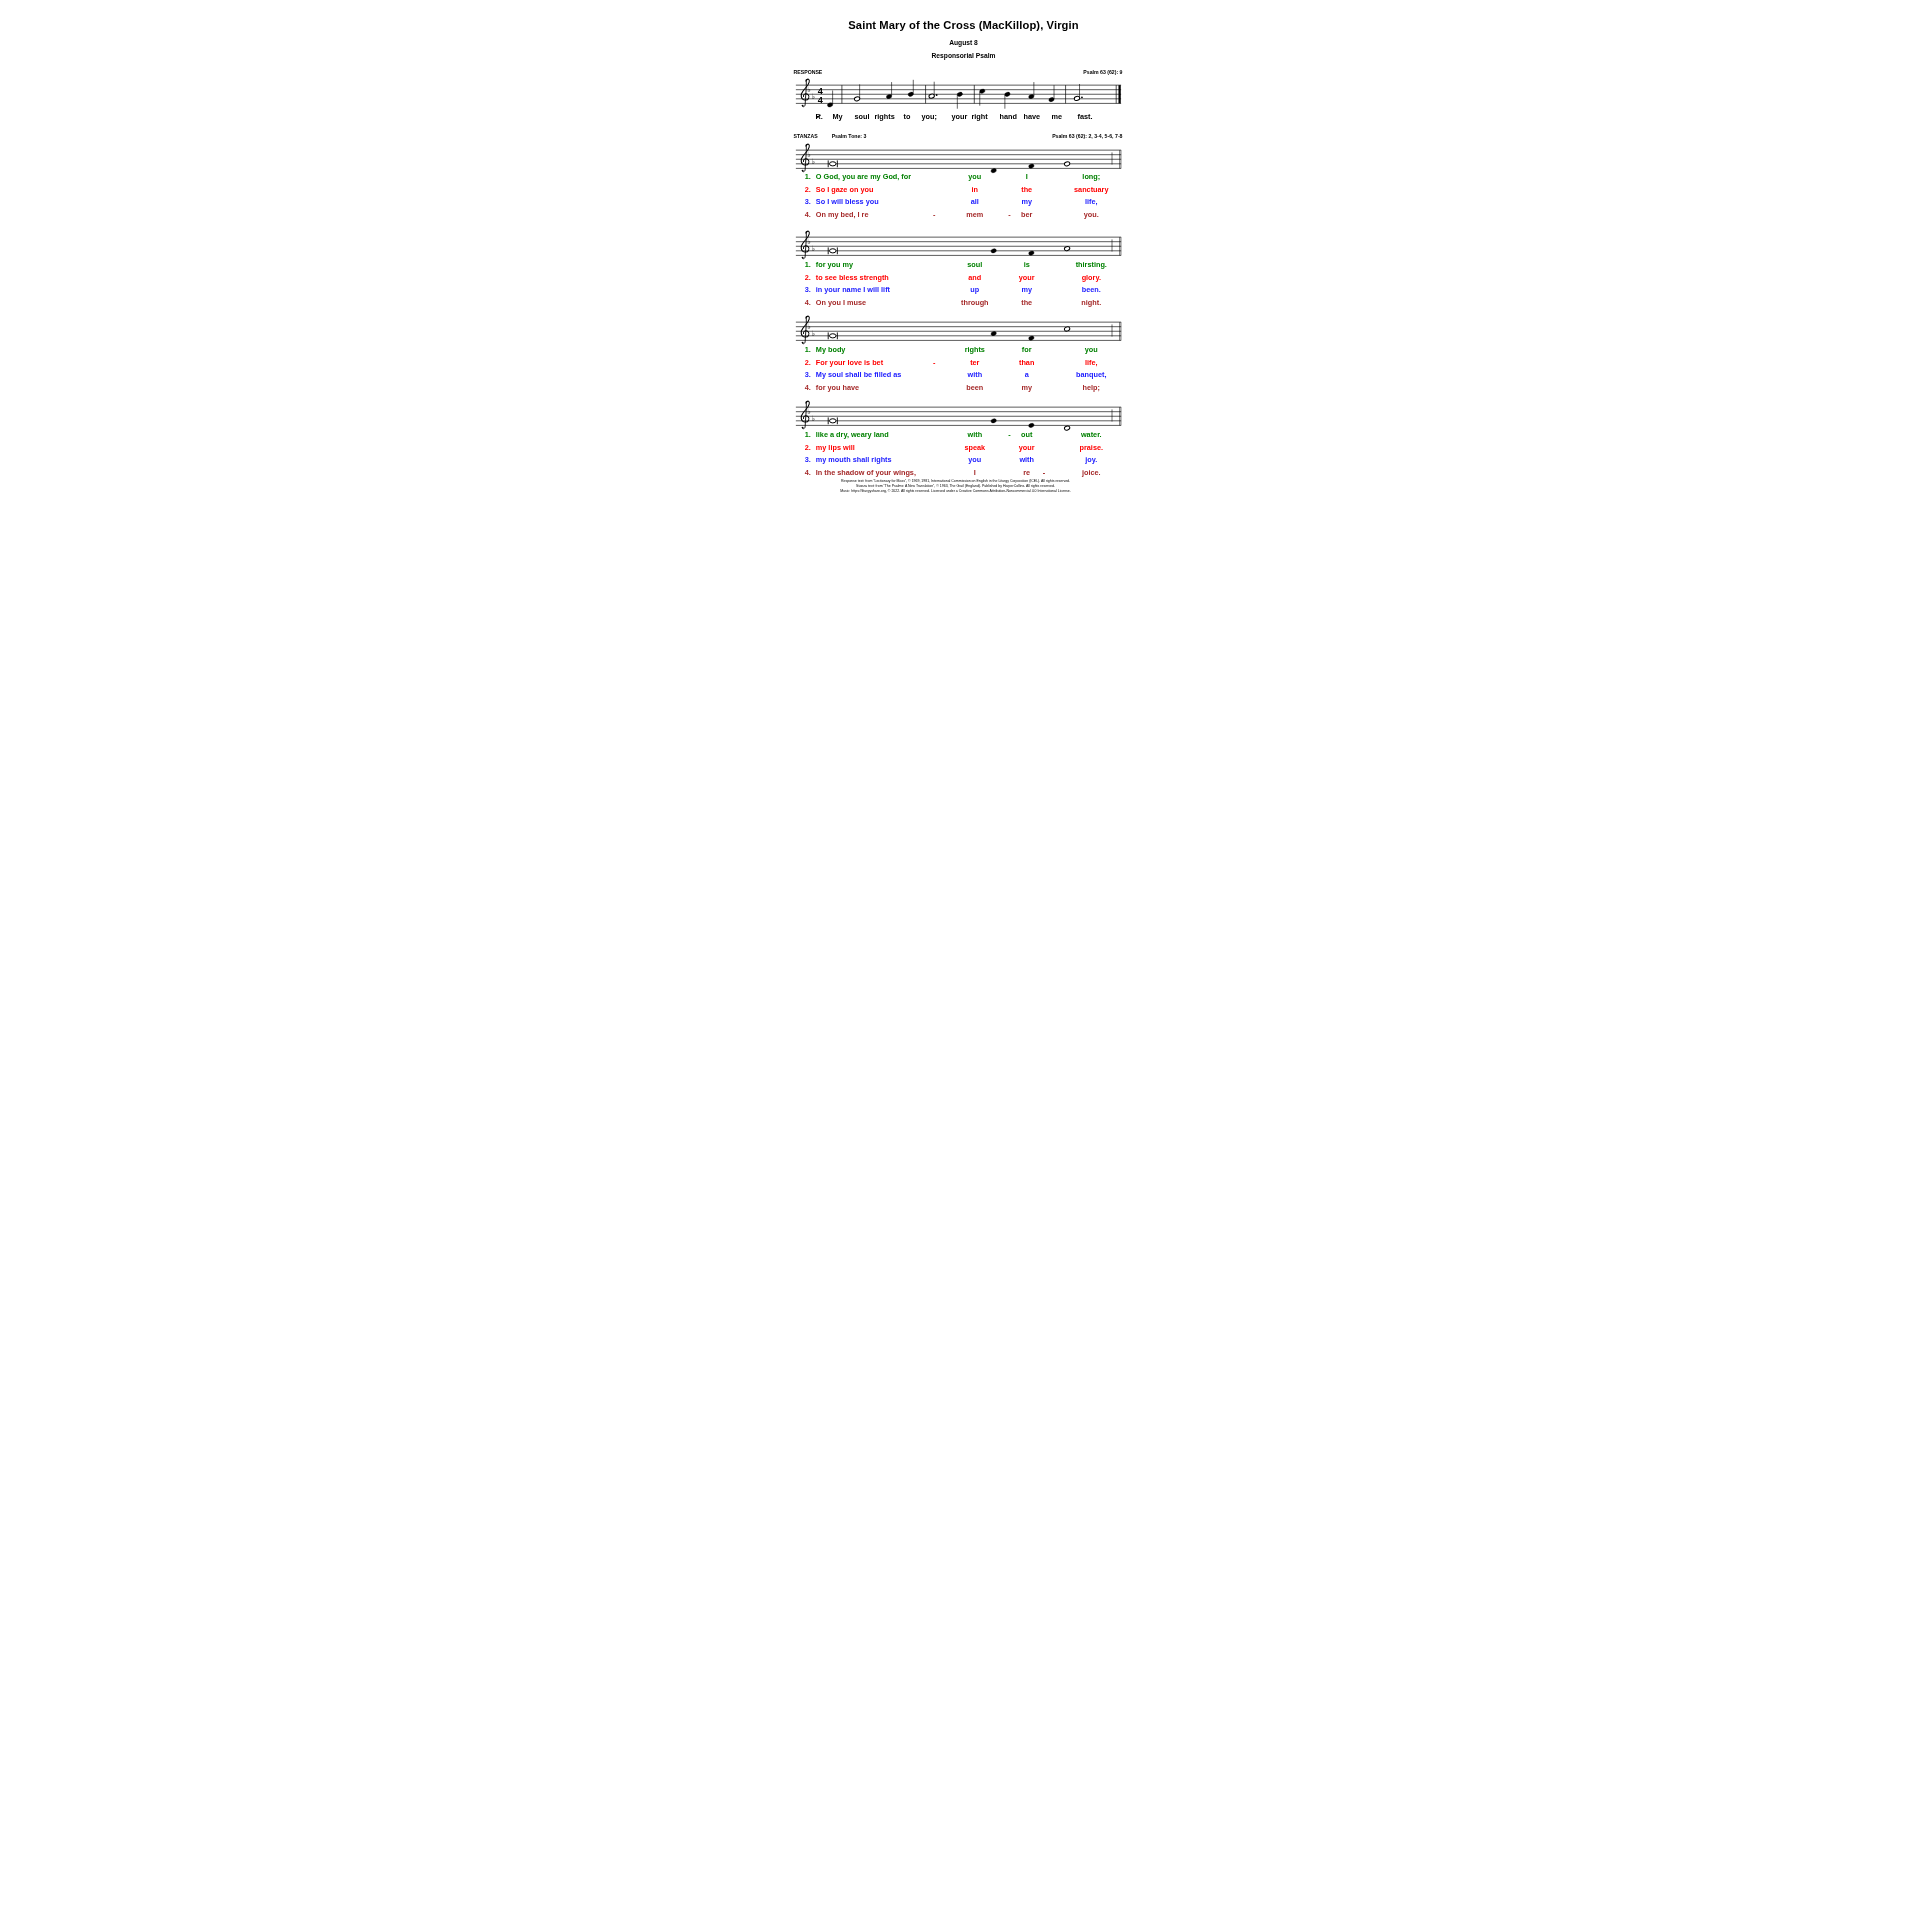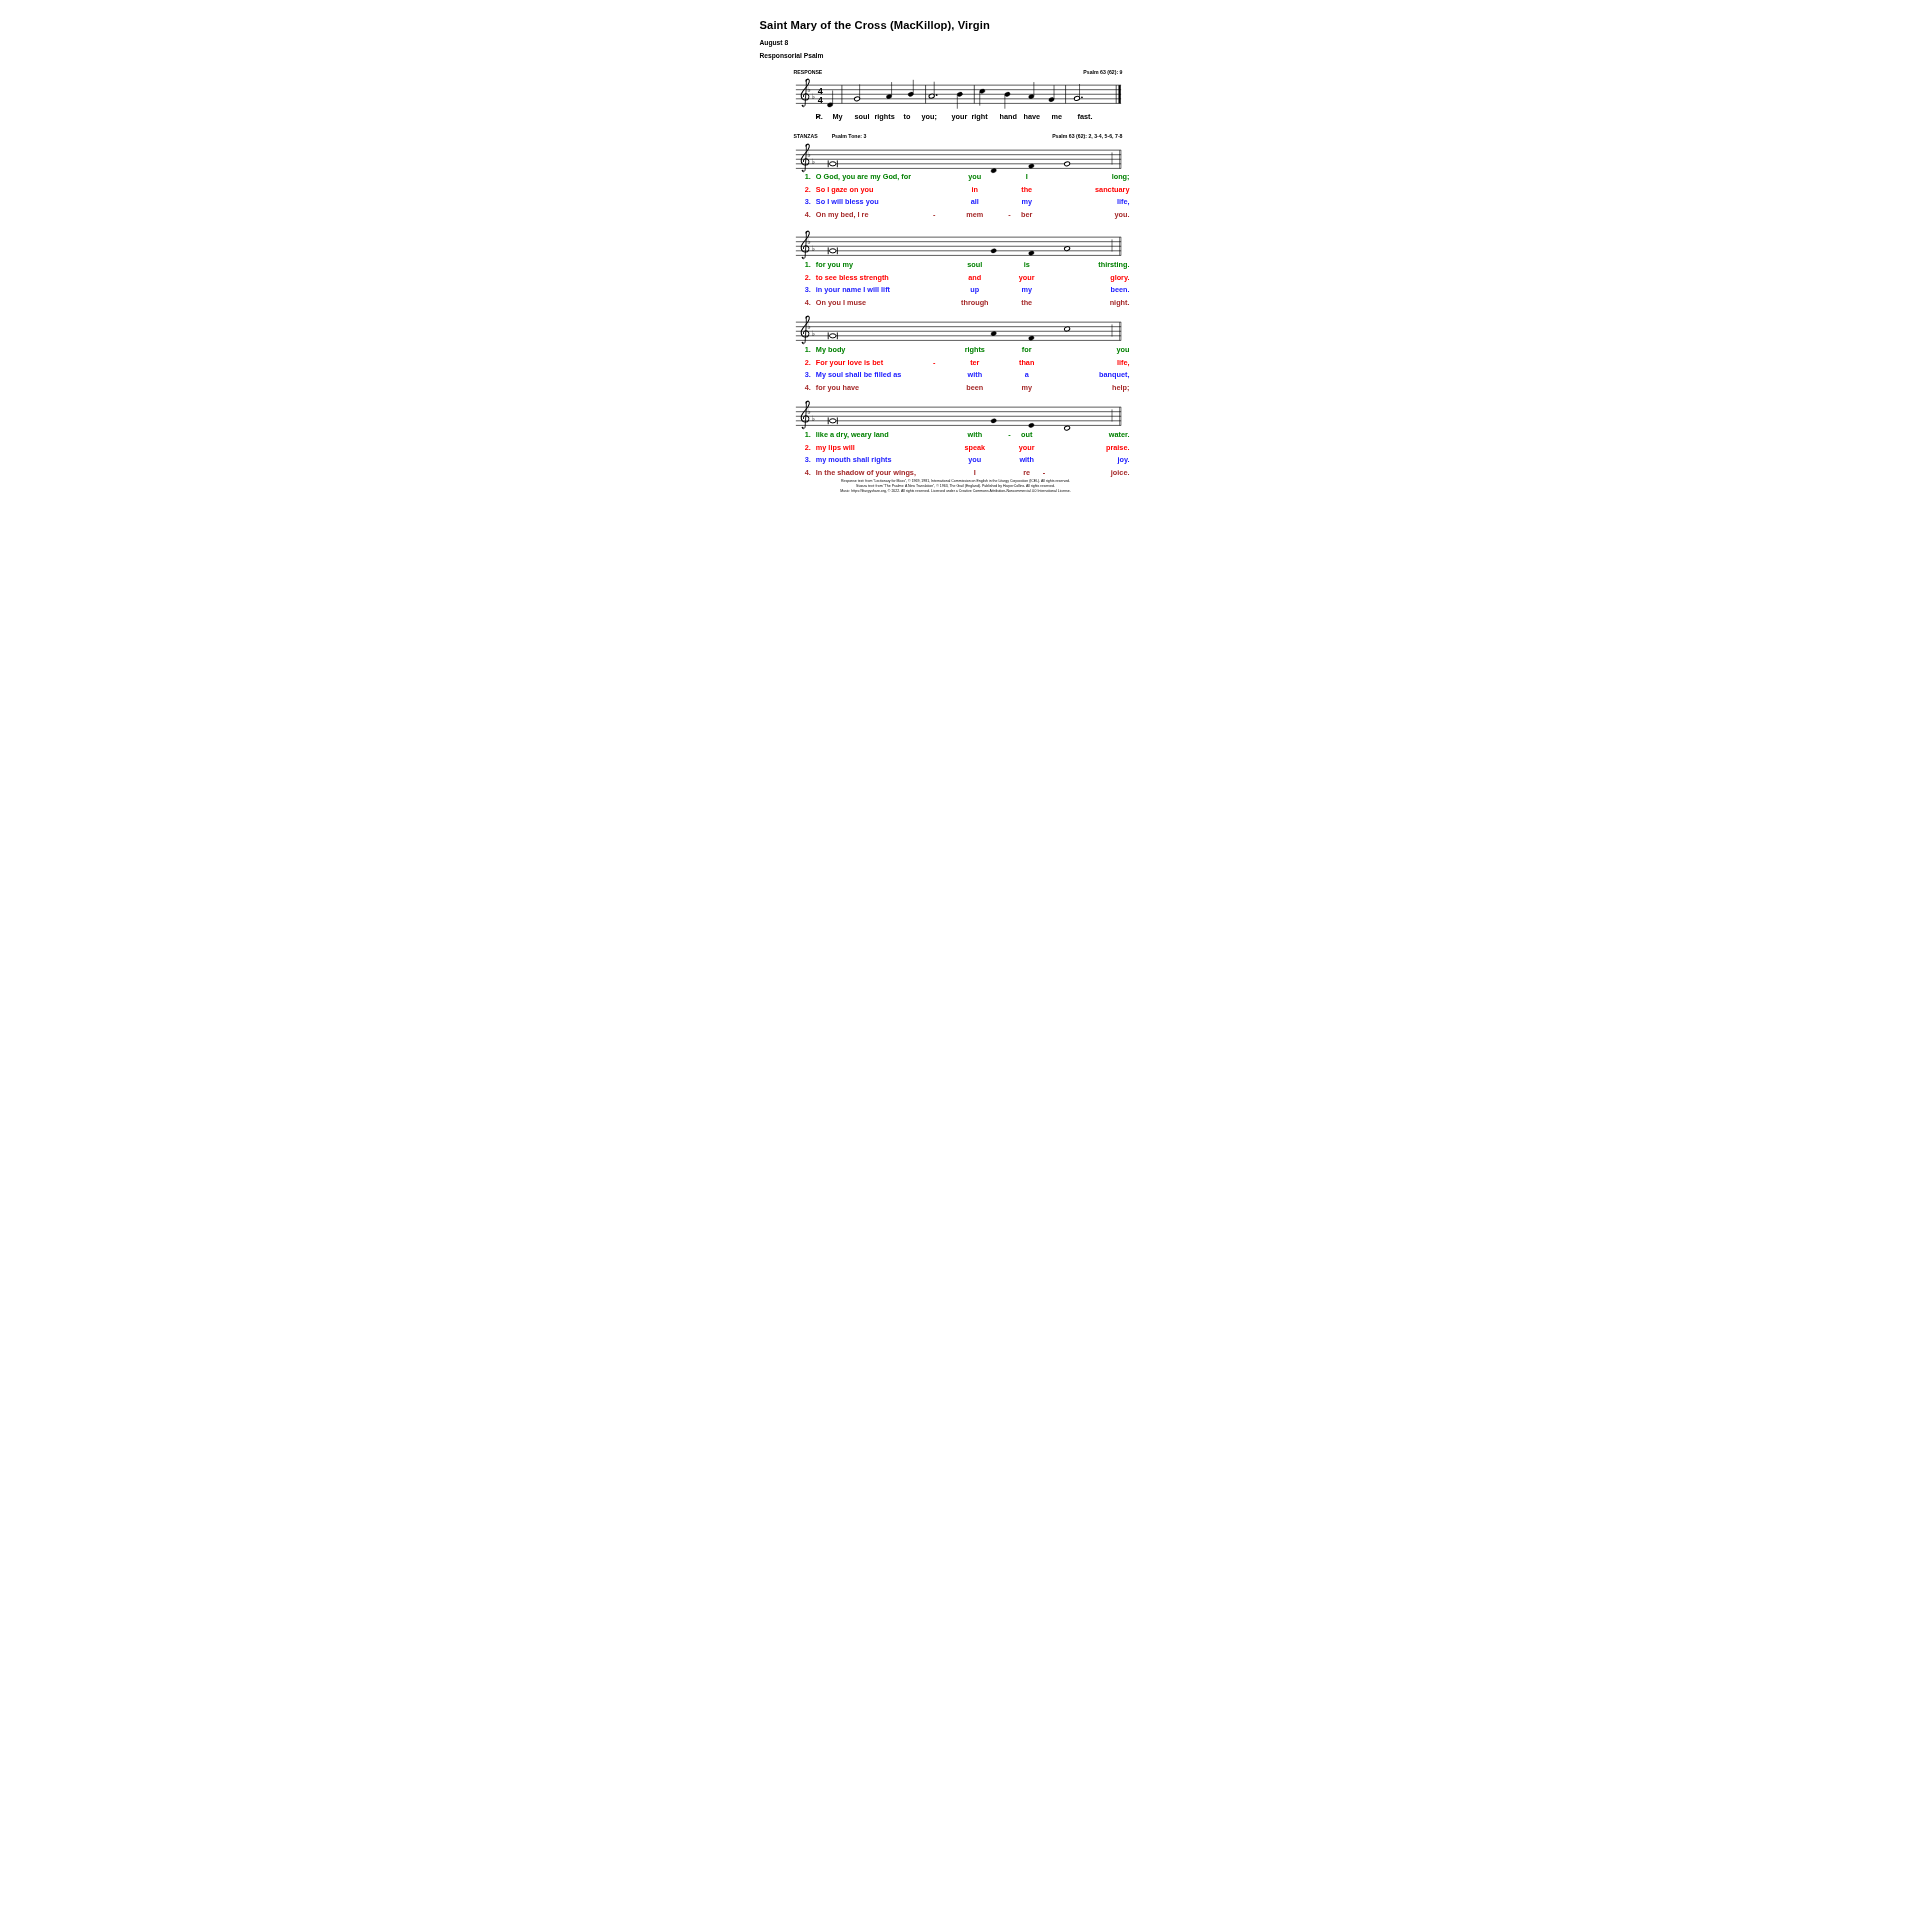--- a/index.html
+++ b/index.html
@@ -1,18 +1,18 @@
 <!DOCTYPE html>
 <html style="--v1: #008000; --v2: #FF0000; --v3: #1A1AFF; --v4: #A52A2A;font-size:6.2px"><head>
 <meta charset="utf-8">
 <style>
   html,body{margin:0;padding:0;background:#fff;}
   .page{position:relative;width:424px;height:600px;margin:0 auto;background:#fff;
         font-family:"Liberation Sans",sans-serif;color:#000;overflow:hidden;}
-  .centered{position:absolute;left:16px;width:424px;text-align:left;}
+  .centered{position:absolute;left:8px;width:424px;text-align:center;}
   .page-title{top:19px;font-size:11.2px;font-weight:bold;letter-spacing:0.1px;}
   .page-date{top:39px;font-size:6.7px;font-weight:bold;}
   .page-subtitle{top:52px;font-size:6.7px;font-weight:bold;}
   .meta-row{position:absolute;left:50px;width:329px;display:flex;justify-content:space-between;
             font-size:5.2px;font-weight:bold;}
   .meta-row .left-group{display:flex;gap:14px;}
   .row-response{top:69px;}
   .row-stanzas{top:133px;}
   .staff-box{position:absolute;left:50px;width:329px;height:35px;}
   .staff-box svg{display:block;}
@@ -23,21 +23,21 @@
   .rsym{position:relative;display:inline-block;}
   .rslash{position:absolute;left:0.6px;top:3.7px;width:4.6px;height:0.7px;background:#000;transform:rotate(-38deg);}
   .lyr-rows{position:absolute;left:50px;width:336px;}
   .g1-rows{top:171px;} .g2-rows{top:259px;} .g3-rows{top:344px;} .g4-rows{top:429px;}
   .lyr-row{display:grid;grid-template-columns:17.3px 110px 27px 54px 15.4px 19px 15.4px 1fr;
            height:12.7px;align-items:baseline;font-size:7.3px;font-weight:600;line-height:12.7px;white-space:nowrap;}
   .lyr-row .num{text-align:right;}
   .lyr-row .main{padding-left:5px;}
   .lyr-row .mh,.lyr-row .h1,.lyr-row .h2{text-align:center;}
   .lyr-row .c1,.lyr-row .c2{text-align:center;}
-  .lyr-row .c3{text-align:right;padding-left:1.5px;}
+  .lyr-row .c3{text-align:center;padding-left:1.5px;}
   .v1{color:var(--v1,#008000);} .v2{color:var(--v2,#FF0000);}
   .v3{color:var(--v3,#1A1AFF);} .v4{color:var(--v4,#A52A2A);}
   .footer{position:absolute;left:0;top:479px;width:424px;text-align:center;
           font-size:3.5px;line-height:5.2px;color:#000;}
 </style>
 </head>
 <body>
 
 <div class="page">
 

